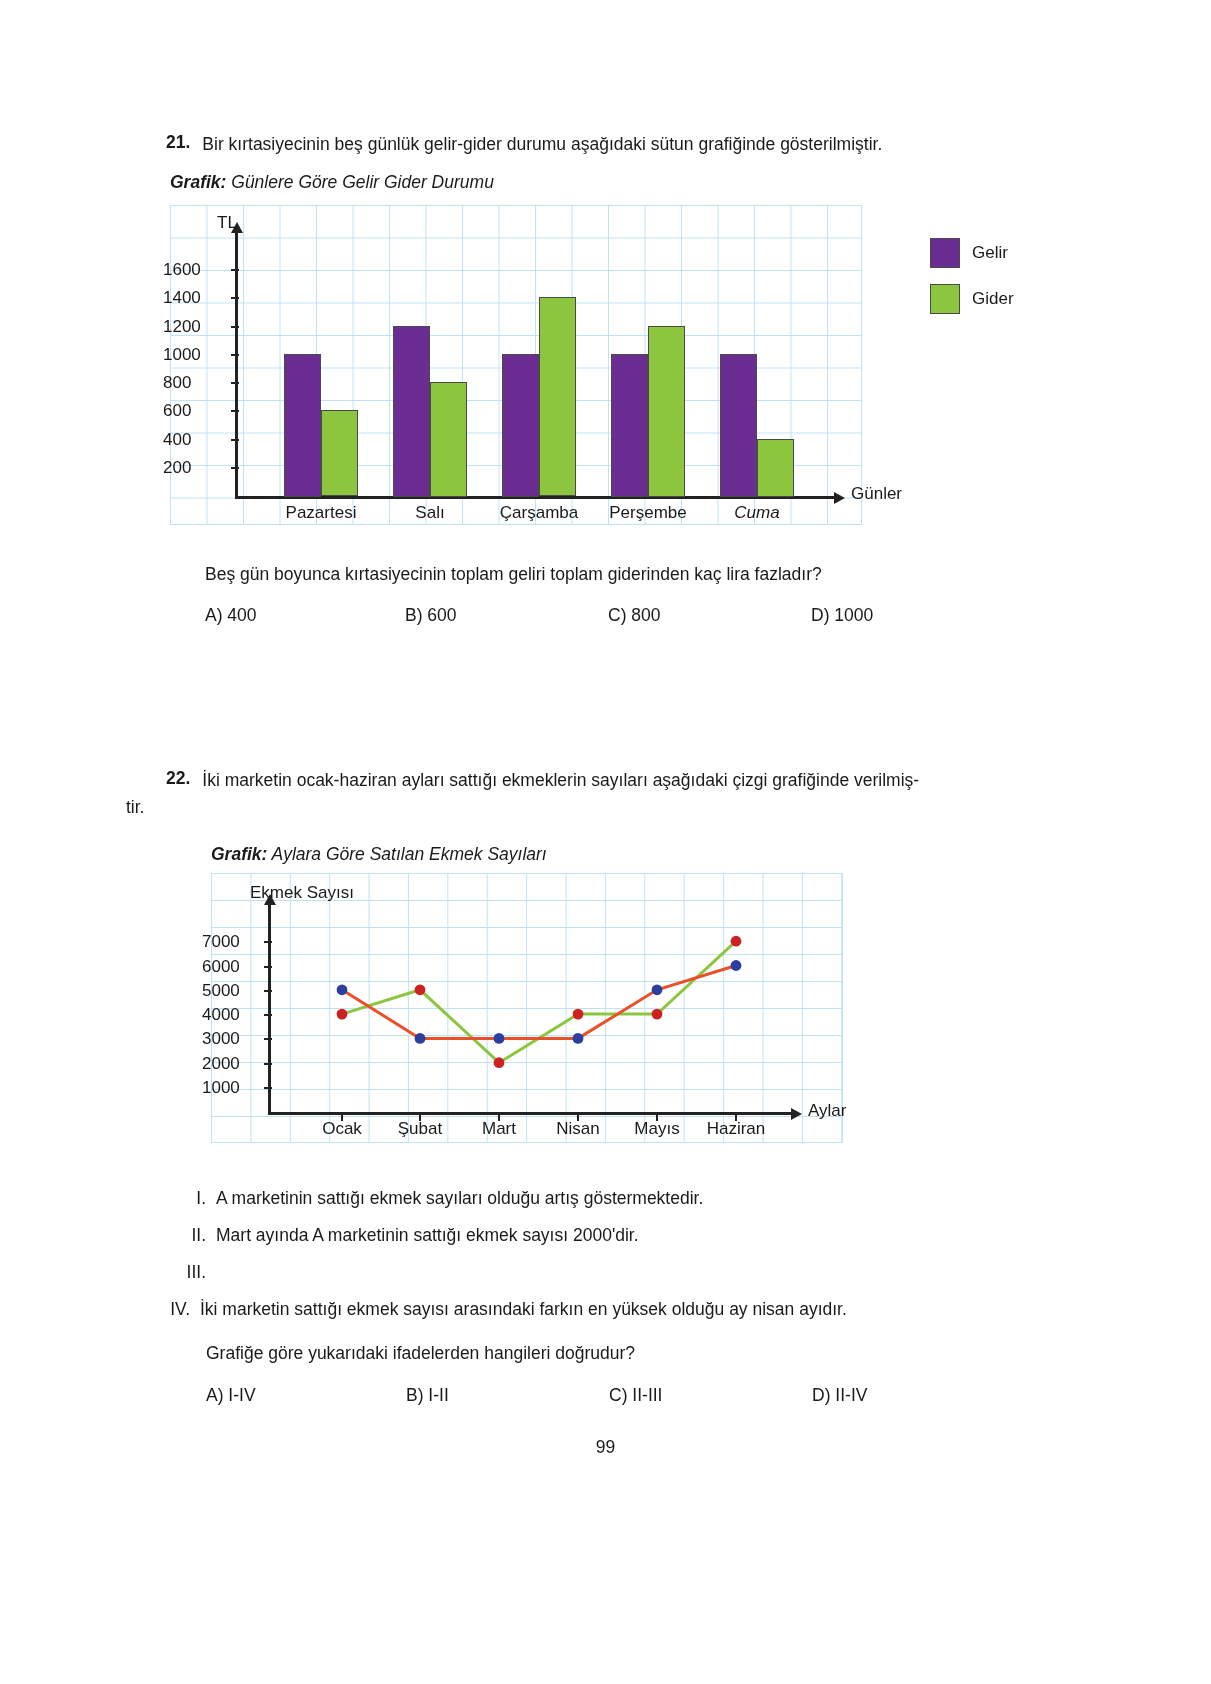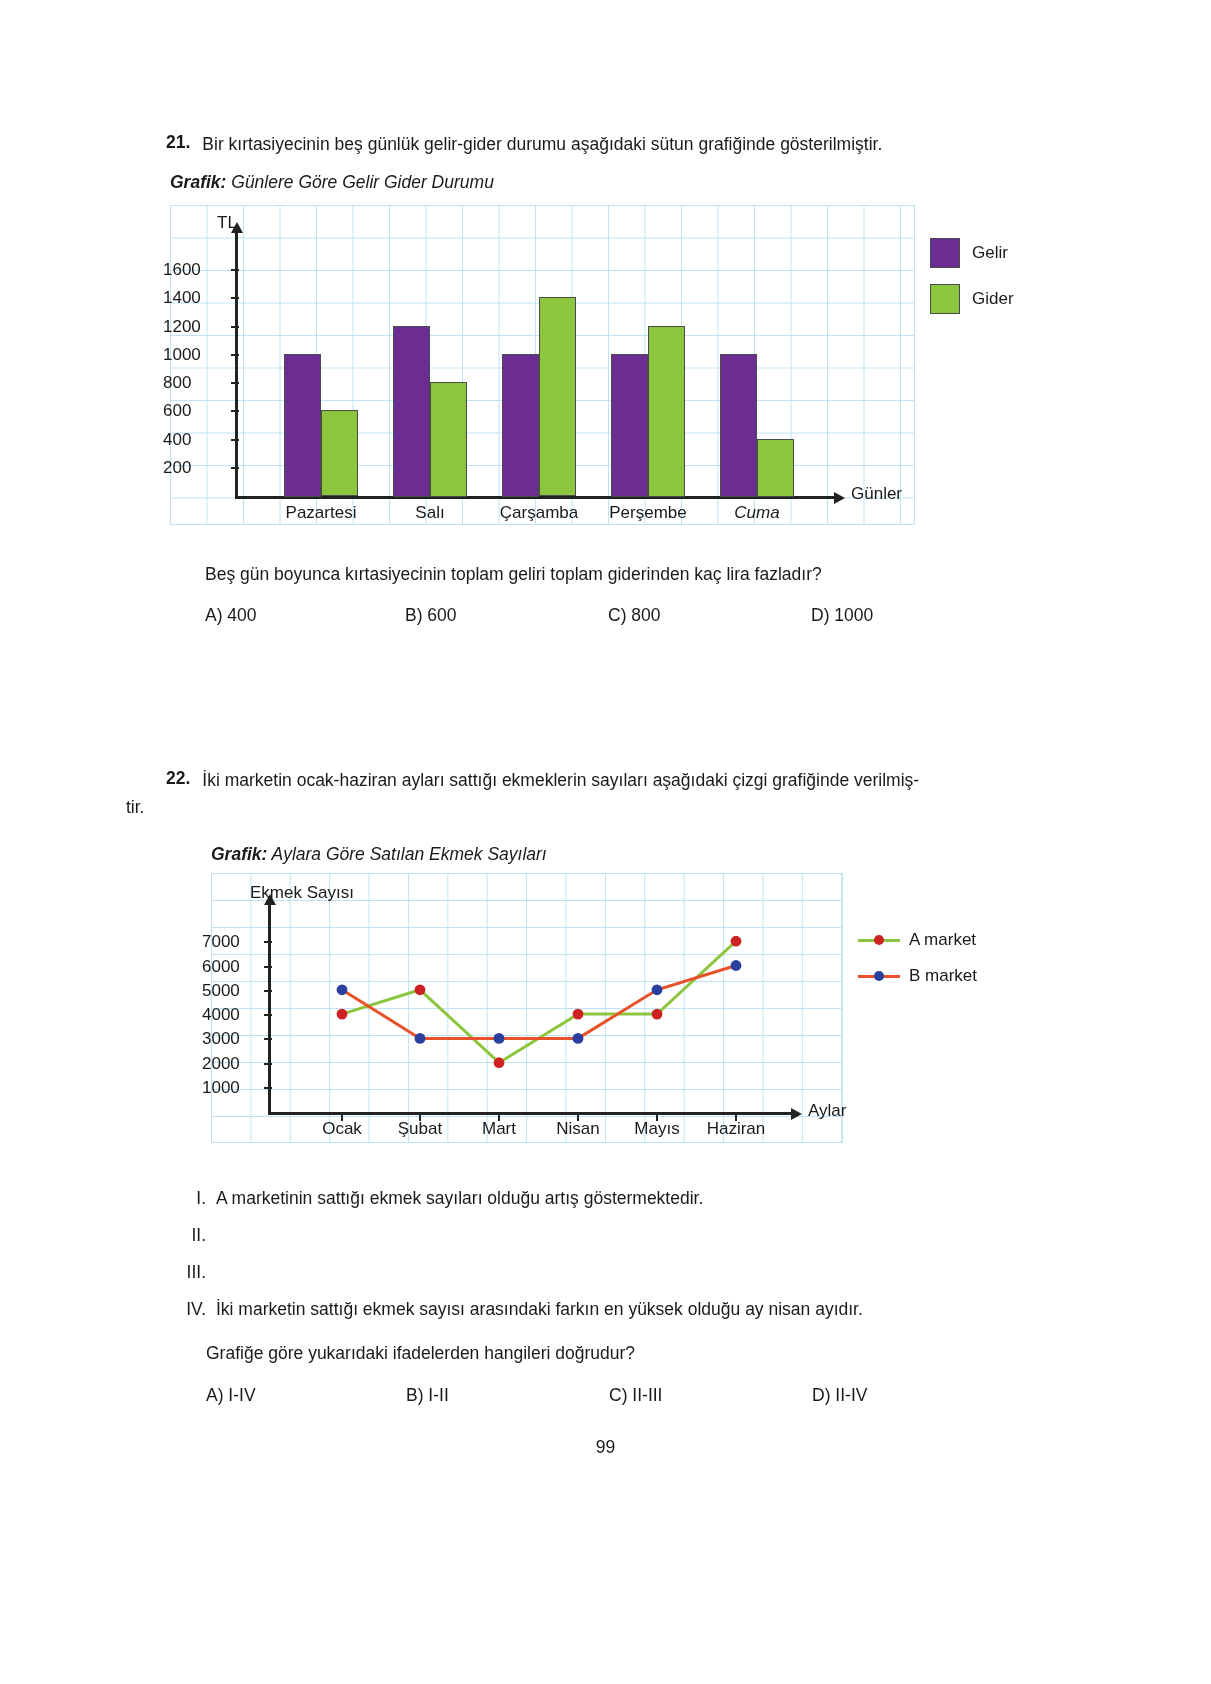--- a/index.html
+++ b/index.html
@@ -95,21 +95,21 @@
 
   <div class="q-block" style="left:166px;top:132px;width:830px;display:flex;">
     <span class="q-num">21.</span>
     <span class="q-text" style="margin-left:12px;">Bir kırtasiyecinin beş günlük gelir-gider durumu aşağıdaki sütun grafiğinde gösterilmiştir.</span>
   </div>
 
   <div class="q-block gr-label" style="left:170px;top:172px;">
     <b>Grafik:</b><span> Günlere Göre Gelir Gider Durumu</span>
   </div>
 
-  <div class="chart-frame" style="left:170px;top:205px;width:745px;height:320px;">
+  <div class="chart-frame" style="left:170px;top:205px;width:692px;height:320px;">
     <div class="grid" style="background-size:36.5px 32.5px;background-position:-1px -1px;"></div>
 
     <div class="axis-line" style="left:64px;top:26px;width:2.5px;height:266px;"></div>
     <div class="arrow-up" style="left:59.5px;top:16px;"></div>
     <div class="axis-line" style="left:64px;top:290px;width:600px;height:2.5px;"></div>
     <div class="arrow-right" style="left:663px;top:285.5px;"></div>
 
     <div class="axis-title" style="left:46px;top:7px;">TL</div>
     <div class="axis-title" style="left:680px;top:278px;">Günler</div>
 
@@ -250,46 +250,33 @@
     </svg>
 
     <div class="xlab" style="left:130px;top:245px;">Ocak</div>
     <div class="xlab" style="left:208px;top:245px;">Şubat</div>
     <div class="xlab" style="left:287px;top:245px;">Mart</div>
     <div class="xlab" style="left:366px;top:245px;">Nisan</div>
     <div class="xlab" style="left:445px;top:245px;">Mayıs</div>
     <div class="xlab" style="left:524px;top:245px;">Haziran</div>
   </div>
 
-  <div class="legend-l" style="left:858px;top:930px;">
-    <div class="row">
-      <span class="line" style="background:#8cc63e;">
-        <span class="dot" style="background:#cc2222;"></span>
-      </span>
-      <span class="ltxt">A market</span>
-    </div>
-    <div class="row">
-      <span class="line" style="background:#e8512a;">
-        <span class="dot" style="background:#2b3f9e;"></span>
-      </span>
-      <span class="ltxt">B market</span>
-    </div>
-  </div>
 
   <div class="roman-row" style="left:172px;top:1188px;width:840px;">
     <span class="rn">I.</span>
     <span>A marketinin sattığı ekmek sayıları olduğu artış göstermektedir.</span>
   </div>
   <div class="roman-row" style="left:172px;top:1225px;width:840px;">
     <span class="rn">II.</span>
+    <span>Mart ayında A marketinin sattığı ekmek sayısı 2000'dir.</span>
   </div>
   <div class="roman-row" style="left:172px;top:1262px;width:840px;justify-content:space-between;">
     <span class="rn">III.</span>
   </div>
-  <div class="roman-row" style="left:172px;top:1299px;width:840px;">
+  <div class="roman-row" style="left:156px;top:1299px;width:840px;">
     <span class="rn">IV.</span>
     <span>İki marketin sattığı ekmek sayısı arasındaki farkın en yüksek olduğu ay nisan ayıdır.</span>
   </div>
 
   <div class="q-block q-text" style="left:206px;top:1341px;width:760px;">Grafiğe göre yukarıdaki ifadelerden hangileri doğrudur?</div>
 
   <div class="answers" style="left:206px;top:1385px;width:700px;">
     <span class="opt" style="width:200px;">A) I-IV</span>
     <span class="opt" style="width:203px;">B) I-II</span>
     <span class="opt" style="width:203px;">C) II-III</span>

